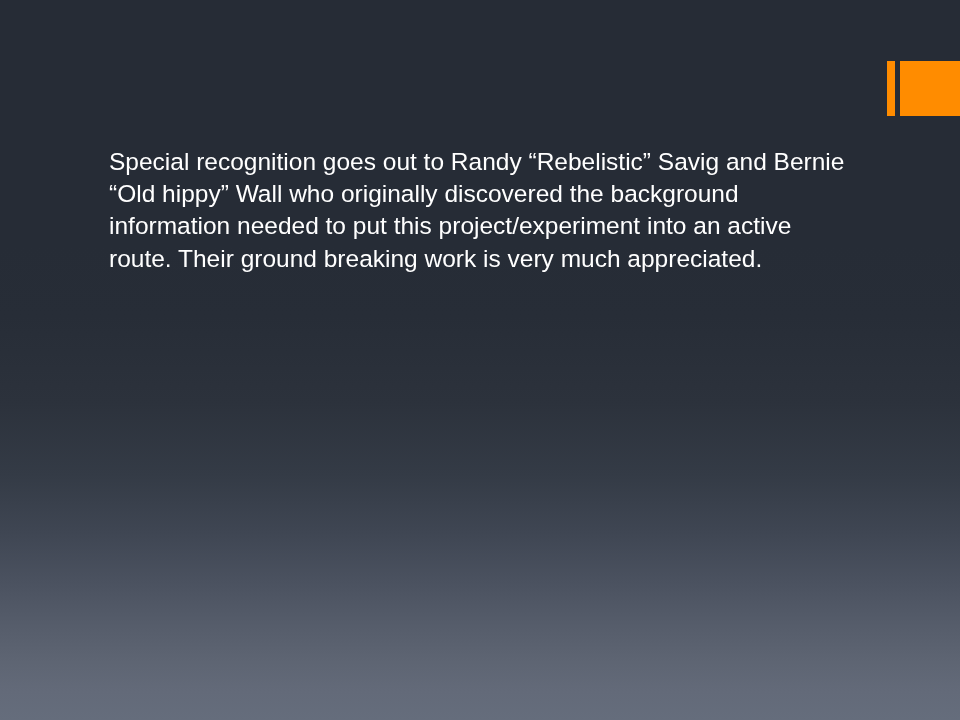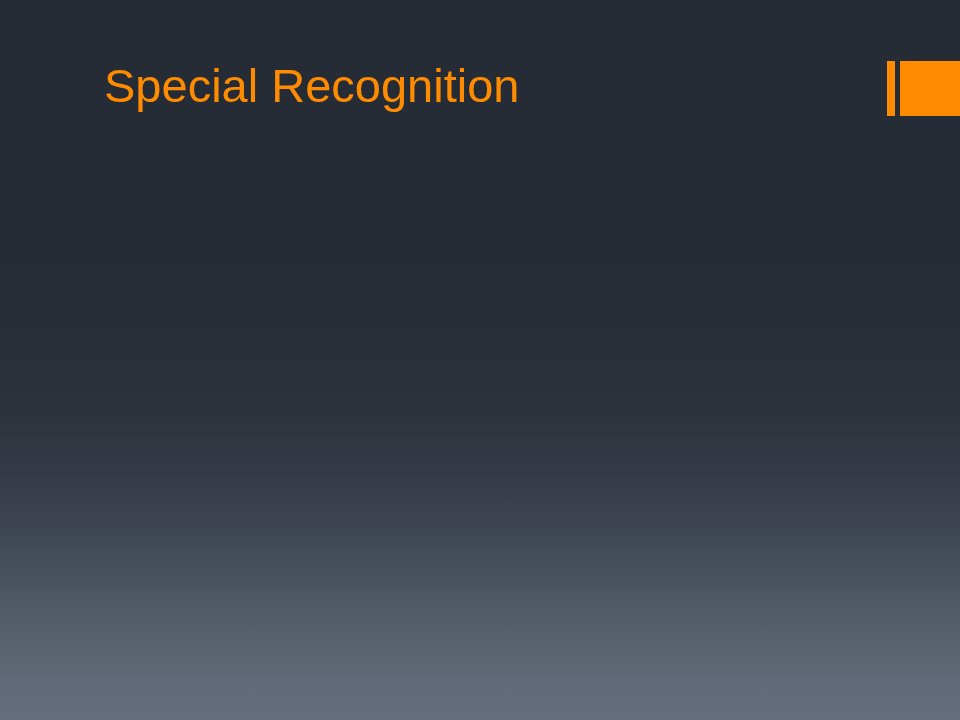--- a/index.html
+++ b/index.html
@@ -90,16 +90,16 @@
 <body>
 
 <div id="slide">
 
   <div id="deco">
     <div class="bar-thin"></div>
     <div class="bar-gap"></div>
     <div class="bar-block"></div>
   </div>
 
-  <h1 id="title">Special Recognition</h1>
 
+  <p id="body-text">Special recognition goes out to Randy “Rebelistic” Savig and Bernie “Old hippy” Wall who originally discovered the background information needed to put this project/experiment into an active route.  Their ground breaking work is very much appreciated.</p>
 
 </div>
 
 </body></html>

